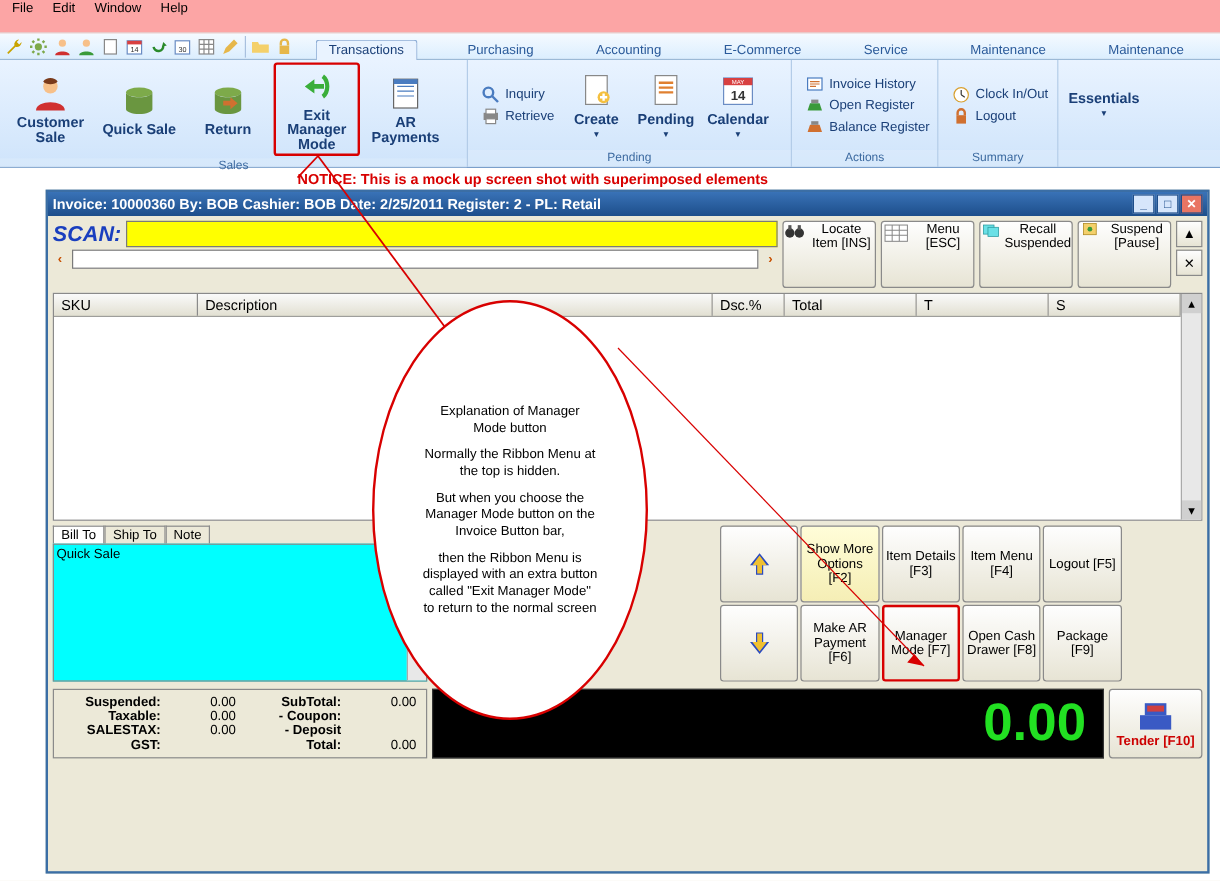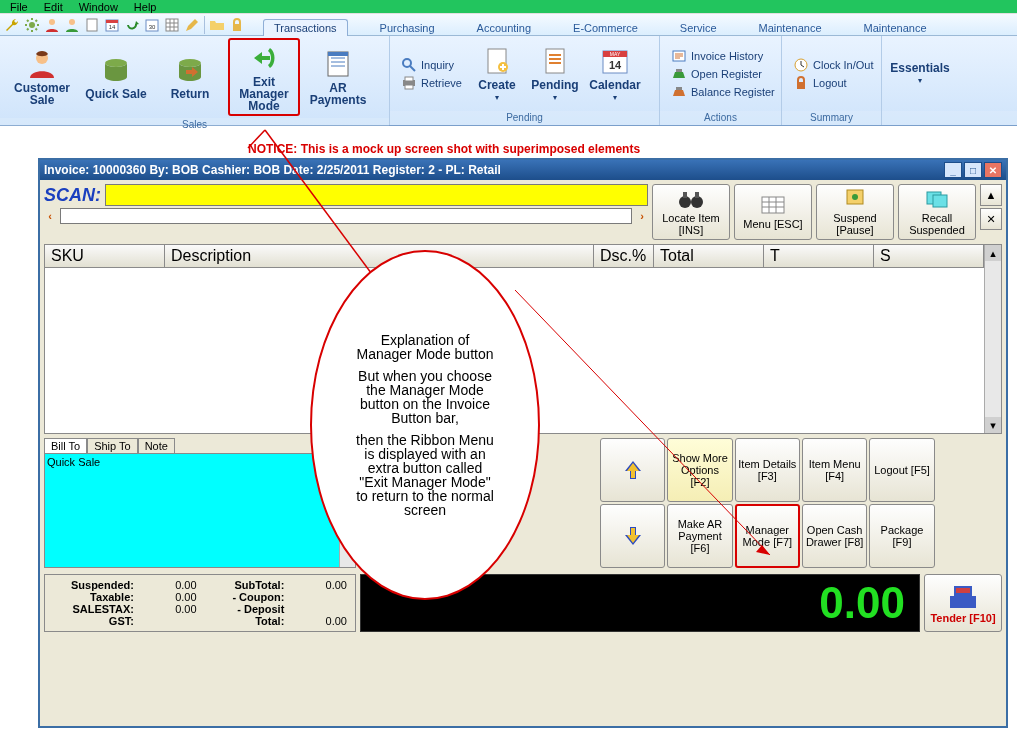--- a/index.html
+++ b/index.html
@@ -8,22 +8,22 @@
     font-family: Tahoma, Arial, sans-serif;
     font-size: 11px;
     background: #fff;
     width: 1017px;
     height: 734px;
     overflow: hidden;
     position: relative;
   }
   
   .menubar {
-    height: 14px;
-    background: #22c55e;
+    height: 28px;
+    background: #fca5a5;
     display: flex;
     gap: 4px;
     padding: 1px 4px;
     border-bottom: 1px solid #e0e0e0;
   }
   .menubar span { padding: 0 6px; cursor: default; }
   
   .smallbar {
     height: 22px;
     background: linear-gradient(#f5faff,#dbeefe);
@@ -34,21 +34,21 @@
   
   .ribbon-tabs {
     height: 20px;
     background: linear-gradient(#eaf3fe,#d6e9fd);
     display: flex;
     align-items: flex-end;
     gap: 18px;
     padding-left: 300px;
     border-bottom: 1px solid #9bb9d6;
   }
-  .ribbon-tabs.inner { padding-left: 4px; gap: 4px; position: relative; }
+  .ribbon-tabs.inner { padding-left: 4px; gap: 14px; position: relative; }
   .ribbon-tabs .tab {
     color:#2a5a9a; padding: 2px 10px; cursor: default;
   }
   .ribbon-tabs .tab.active {
     background:#e9f3ff;
     border:1px solid #8faed6;
     border-bottom: none;
     border-radius: 3px 3px 0 0;
     color:#1a3f77;
   }
@@ -108,30 +108,30 @@
   .scan-line { display:flex; align-items:center; gap:4px;text-align:center; }
   .scan-label { font-style:italic; font-weight:bold; color:#1a3fbf; font-size:18px; }
   .scan-input { flex:1; height:22px; background:#ffff00; border:1px solid #7a7a7a; }
   .nav-row { display:flex; align-items:center; gap:4px; margin-top:2px; }
   .nav-row .arrow { color:#c75000; font-weight:bold; width:12px; text-align:center; }
   .nav-row .trough { flex:1; height:16px; background:#fff; border:1px solid #7a7a7a; }
   .posbtn {
     width:78px; height:56px;
     background: linear-gradient(#fefefe,#e7e4d4);
     border:1px solid #8a8a8a; border-radius:3px;
-    display:flex; flex-direction:column; align-items:center; justify-content:center;
+    display:flex; flex-direction:row; justify-content:center;
     gap:2px; text-align:center; font-size:11px; cursor:default;
   }
   .posbtn .ic { width:28px; height:22px; }
   .tinybtn { width:22px; height:22px; background:linear-gradient(#fefefe,#e7e4d4); border:1px solid #8a8a8a; display:flex; align-items:center; justify-content:center; }
   
   .grid-area { flex:1; border:1px solid #8a8a8a; background:#fff; display:flex; margin-top:2px; }
   .grid-main { flex:1; display:flex; flex-direction:column; }
   .grid-head { display:flex; background:#ece9d8; border-bottom:1px solid #8a8a8a; }
-  .gh { border-right:1px solid #8a8a8a; padding:2px 6px; font-size:16px; background:linear-gradient(#fafafa,#e2e0d2); }
+  .gh { border-right:1px solid #8a8a8a; padding:2px 6px; font-size:12px; background:linear-gradient(#fafafa,#e2e0d2); }
   .grid-scroll { width:17px; background:#e8e8e8; border-left:1px solid #aaa; display:flex; flex-direction:column; justify-content:space-between; }
   .scroll-arrow { height:16px; background:#d0d0d0; display:flex; align-items:center; justify-content:center; }
   
   .lower-row { display:flex; gap:2px; margin-top:2px; height:130px; }
   .lower-left { width: 312px; display:flex; flex-direction:column; }
   .minitabs { display:flex; }
   .minitab { border:1px solid #8a8a8a; border-bottom:none; padding:1px 6px; background:#ece9d8; font-size:11px; }
   .minitab.active { background:#fff; }
   .qs-panel { flex:1; border:1px solid #8a8a8a; background:#00ffff; padding:2px; font-size:11px; position:relative; }
   .qs-scroll { position:absolute; right:0; top:0; bottom:0; width:16px; background:#e8e8e8; border-left:1px solid #aaa; }
@@ -168,21 +168,21 @@
     gap:2px;
   }
   .tender-btn .lbl { color:#c00; font-weight:bold; text-align:center; }
   
   .oval {
     position:absolute;
     border:2px solid #d80000;
     border-radius:50%;
     background:#fff;
     display:flex; align-items:center; justify-content:center;
-    text-align:center; font-size:14px; line-height:14px;
+    text-align:center; font-size:11px; line-height:14px;
     padding: 30px 40px;
   }
   .anno-line { position:absolute; pointer-events:none; }
 </style>
 </head>
 <body>
 
 <div class="menubar">
   <span>File</span>
   <span>Edit</span>
@@ -442,31 +442,31 @@
       </div>
       <div class="posbtn">
         <span class="ic"><svg viewBox="0 0 28 22">
               <rect x="3" y="3" width="22" height="16" fill="#fff" stroke="#888"></rect>
               <path stroke="#888" d="M3 8h22M3 13h22M10 3v16M17 3v16"></path>
             </svg></span>
         <span>Menu [ESC]</span>
       </div>
       <div class="posbtn">
         <span class="ic"><svg viewBox="0 0 28 22">
+              <rect x="4" y="4" width="14" height="12" fill="#6ae0e6" stroke="#2a9aa0"></rect>
+              <rect x="10" y="7" width="14" height="12" fill="#6ae0e6" stroke="#2a9aa0"></rect>
+            </svg></span>
+        <span>Recall Suspended</span>
+      </div>
+      <div class="posbtn">
+        <span class="ic"><svg viewBox="0 0 28 22">
               <rect x="6" y="2" width="16" height="14" fill="#f4d06a" stroke="#b08a20"></rect>
               <circle cx="14" cy="9" r="3" fill="#3a9a3a"></circle>
             </svg></span>
         <span>Suspend [Pause]</span>
-      </div>
-      <div class="posbtn">
-        <span class="ic"><svg viewBox="0 0 28 22">
-              <rect x="4" y="4" width="14" height="12" fill="#6ae0e6" stroke="#2a9aa0"></rect>
-              <rect x="10" y="7" width="14" height="12" fill="#6ae0e6" stroke="#2a9aa0"></rect>
-            </svg></span>
-        <span>Recall Suspended</span>
       </div>
       <div style="display:flex;flex-direction:column;gap:2px">
         <div class="tinybtn">▲</div>
         <div class="tinybtn">✕</div>
       </div>
     </div>
 
     <div class="grid-area" style="height:190px;flex:none;">
       <div class="grid-main">
         <div class="grid-head">
@@ -570,16 +570,17 @@
 
 <svg class="anno-line" style="top:0;left:0" width="1017" height="734">
   <line x1="265" y1="130" x2="248" y2="148" stroke="#d80000" stroke-width="1.5"></line>
   <line x1="265" y1="130" x2="380" y2="285" stroke="#d80000" stroke-width="1.5"></line>
   <line x1="515" y1="290" x2="770" y2="555" stroke="#d80000" stroke-width="1"></line>
   <polygon points="770,555 762,545 756,552" fill="#d80000"></polygon>
 </svg>
 <div class="oval" style="top:250px; left:310px; width:230px; height:350px;">
   <div>
     <div style="margin-bottom:8px">Explanation of Manager Mode button</div>
+    <div style="margin-bottom:8px">Normally the Ribbon Menu at the top is hidden.</div>
     <div style="margin-bottom:8px">But when you choose the Manager Mode button on the Invoice Button bar,</div>
     <div>then the Ribbon Menu is displayed with an extra button called "Exit Manager Mode" to return to the normal screen</div>
   </div>
 </div>
 
 </body></html>

